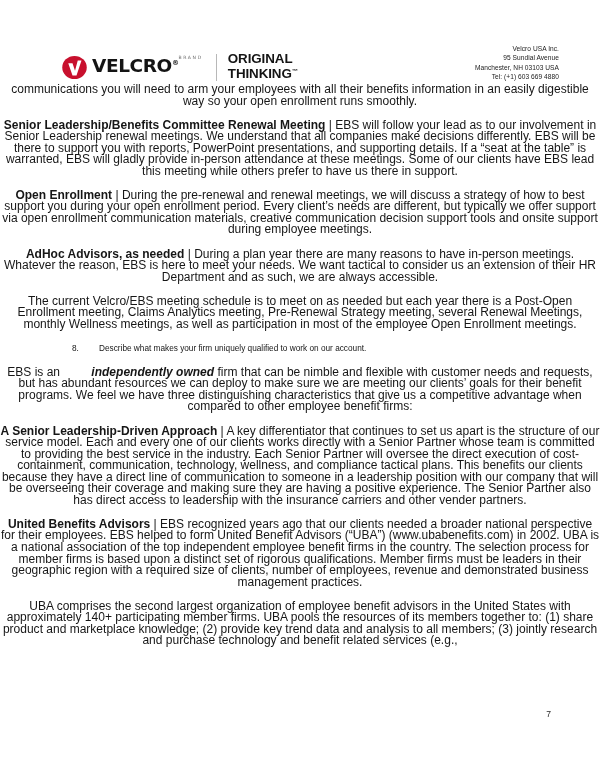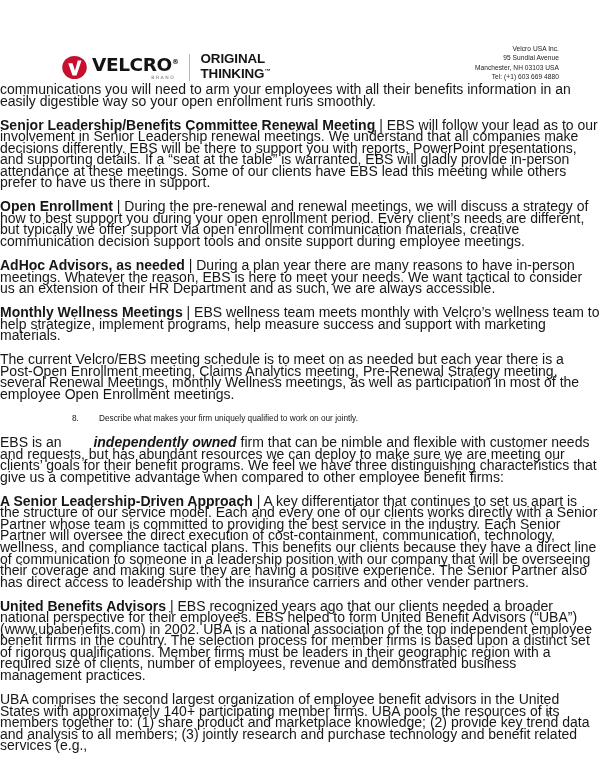--- a/index.html
+++ b/index.html
@@ -37,21 +37,21 @@
     height: 34px;
   }
   .velcro-mark {
     width: 25px;
     height: 25px;
     flex: 0 0 auto;
     margin-right: 5px;
   }
   .velcro-word {
     display: flex;
-    flex-direction: column;
+    flex-direction: row;
     justify-content: flex-end;
     height: 26px;
   }
   .velcro-name {
     font-family: "DejaVu Sans", sans-serif;
     font-weight: bold;
     font-size: 18.5px;
     letter-spacing: -0.4px;
     line-height: 18px;
     color: #141414;
@@ -108,24 +108,24 @@
 
   
   .content {
     position: absolute;
     top: 84px;
     left: 0;
     width: 600px;
   }
   p.body {
     margin: 0 0 12.5px 0;
-    font-size: 14px;
+    font-size: 12px;
     line-height: 11.55px;
     color: #161616;
-    text-align: left;
+    text-align: center;
     letter-spacing: 0.005px;
   }
   .indent-0 {
     margin-left: 87px;
     margin-right: 83px;
   }
   .indent-1 {
     margin-left: 99px;
     margin-right: 83px;
   }
@@ -204,29 +204,26 @@
     </p>
 
     <p class="body indent-1">
       <b class="lead">Open Enrollment</b><span> | </span><span>During the pre-renewal and renewal meetings, we will discuss a strategy of how to best support you during your open enrollment period. Every client’s needs are different, but typically we offer support via open enrollment communication materials, creative communication decision support tools and onsite support during employee meetings.</span>
     </p>
 
     <p class="body indent-1">
       <b class="lead">AdHoc Advisors, as needed</b><span> | </span><span>During a plan year there are many reasons to have in-person meetings. Whatever the reason, EBS is here to meet your needs. We want tactical to consider us an extension of their HR Department and as such, we are always accessible.</span>
     </p>
 
-    <p class="body indent-1">
-      <b class="lead">Monthly Wellness Meetings</b><span> |  </span><span>EBS wellness team meets monthly with Velcro’s wellness team to help strategize, implement programs, help measure success and support with marketing materials.</span>
-    </p>
 
     <p class="body indent-1">The current Velcro/EBS meeting schedule is to meet on as needed but each year there is a Post-Open Enrollment meeting, Claims Analytics meeting, Pre-Renewal Strategy meeting, several Renewal Meetings, monthly Wellness meetings, as well as participation in most of the employee Open Enrollment meetings.</p>
 
     <div class="numbered">
       <span class="num">8.</span>
-      <span class="txt">Describe what makes your firm uniquely qualified to work on our jointly.</span>
+      <span class="txt">Describe what makes your firm uniquely qualified to work on our account.</span>
     </div>
 
     <p class="body indent-1">
       <span>EBS is an </span><i class="em">independently owned</i><span> firm that can be nimble and flexible with customer needs and requests, but has abundant resources we can deploy to make sure we are meeting our clients’ goals for their benefit programs. We feel we have three distinguishing characteristics that give us a competitive advantage when compared to other employee benefit firms:</span>
     </p>
 
     <p class="body indent-1">
       <b class="lead">A Senior Leadership-Driven Approach</b><span> | </span><span>A key differentiator that continues to set us apart is the structure of our service model. Each and every one of our clients works directly with a Senior Partner whose team is committed to providing the best service in the industry. Each Senior Partner will oversee the direct execution of cost-containment, communication, technology, wellness, and compliance tactical plans. This benefits our clients because they have a direct line of communication to someone in a leadership position with our company that will be overseeing their coverage and making sure they are having a positive experience. The Senior Partner also has direct access to leadership with the insurance carriers and other vender partners.</span>
     </p>
 

